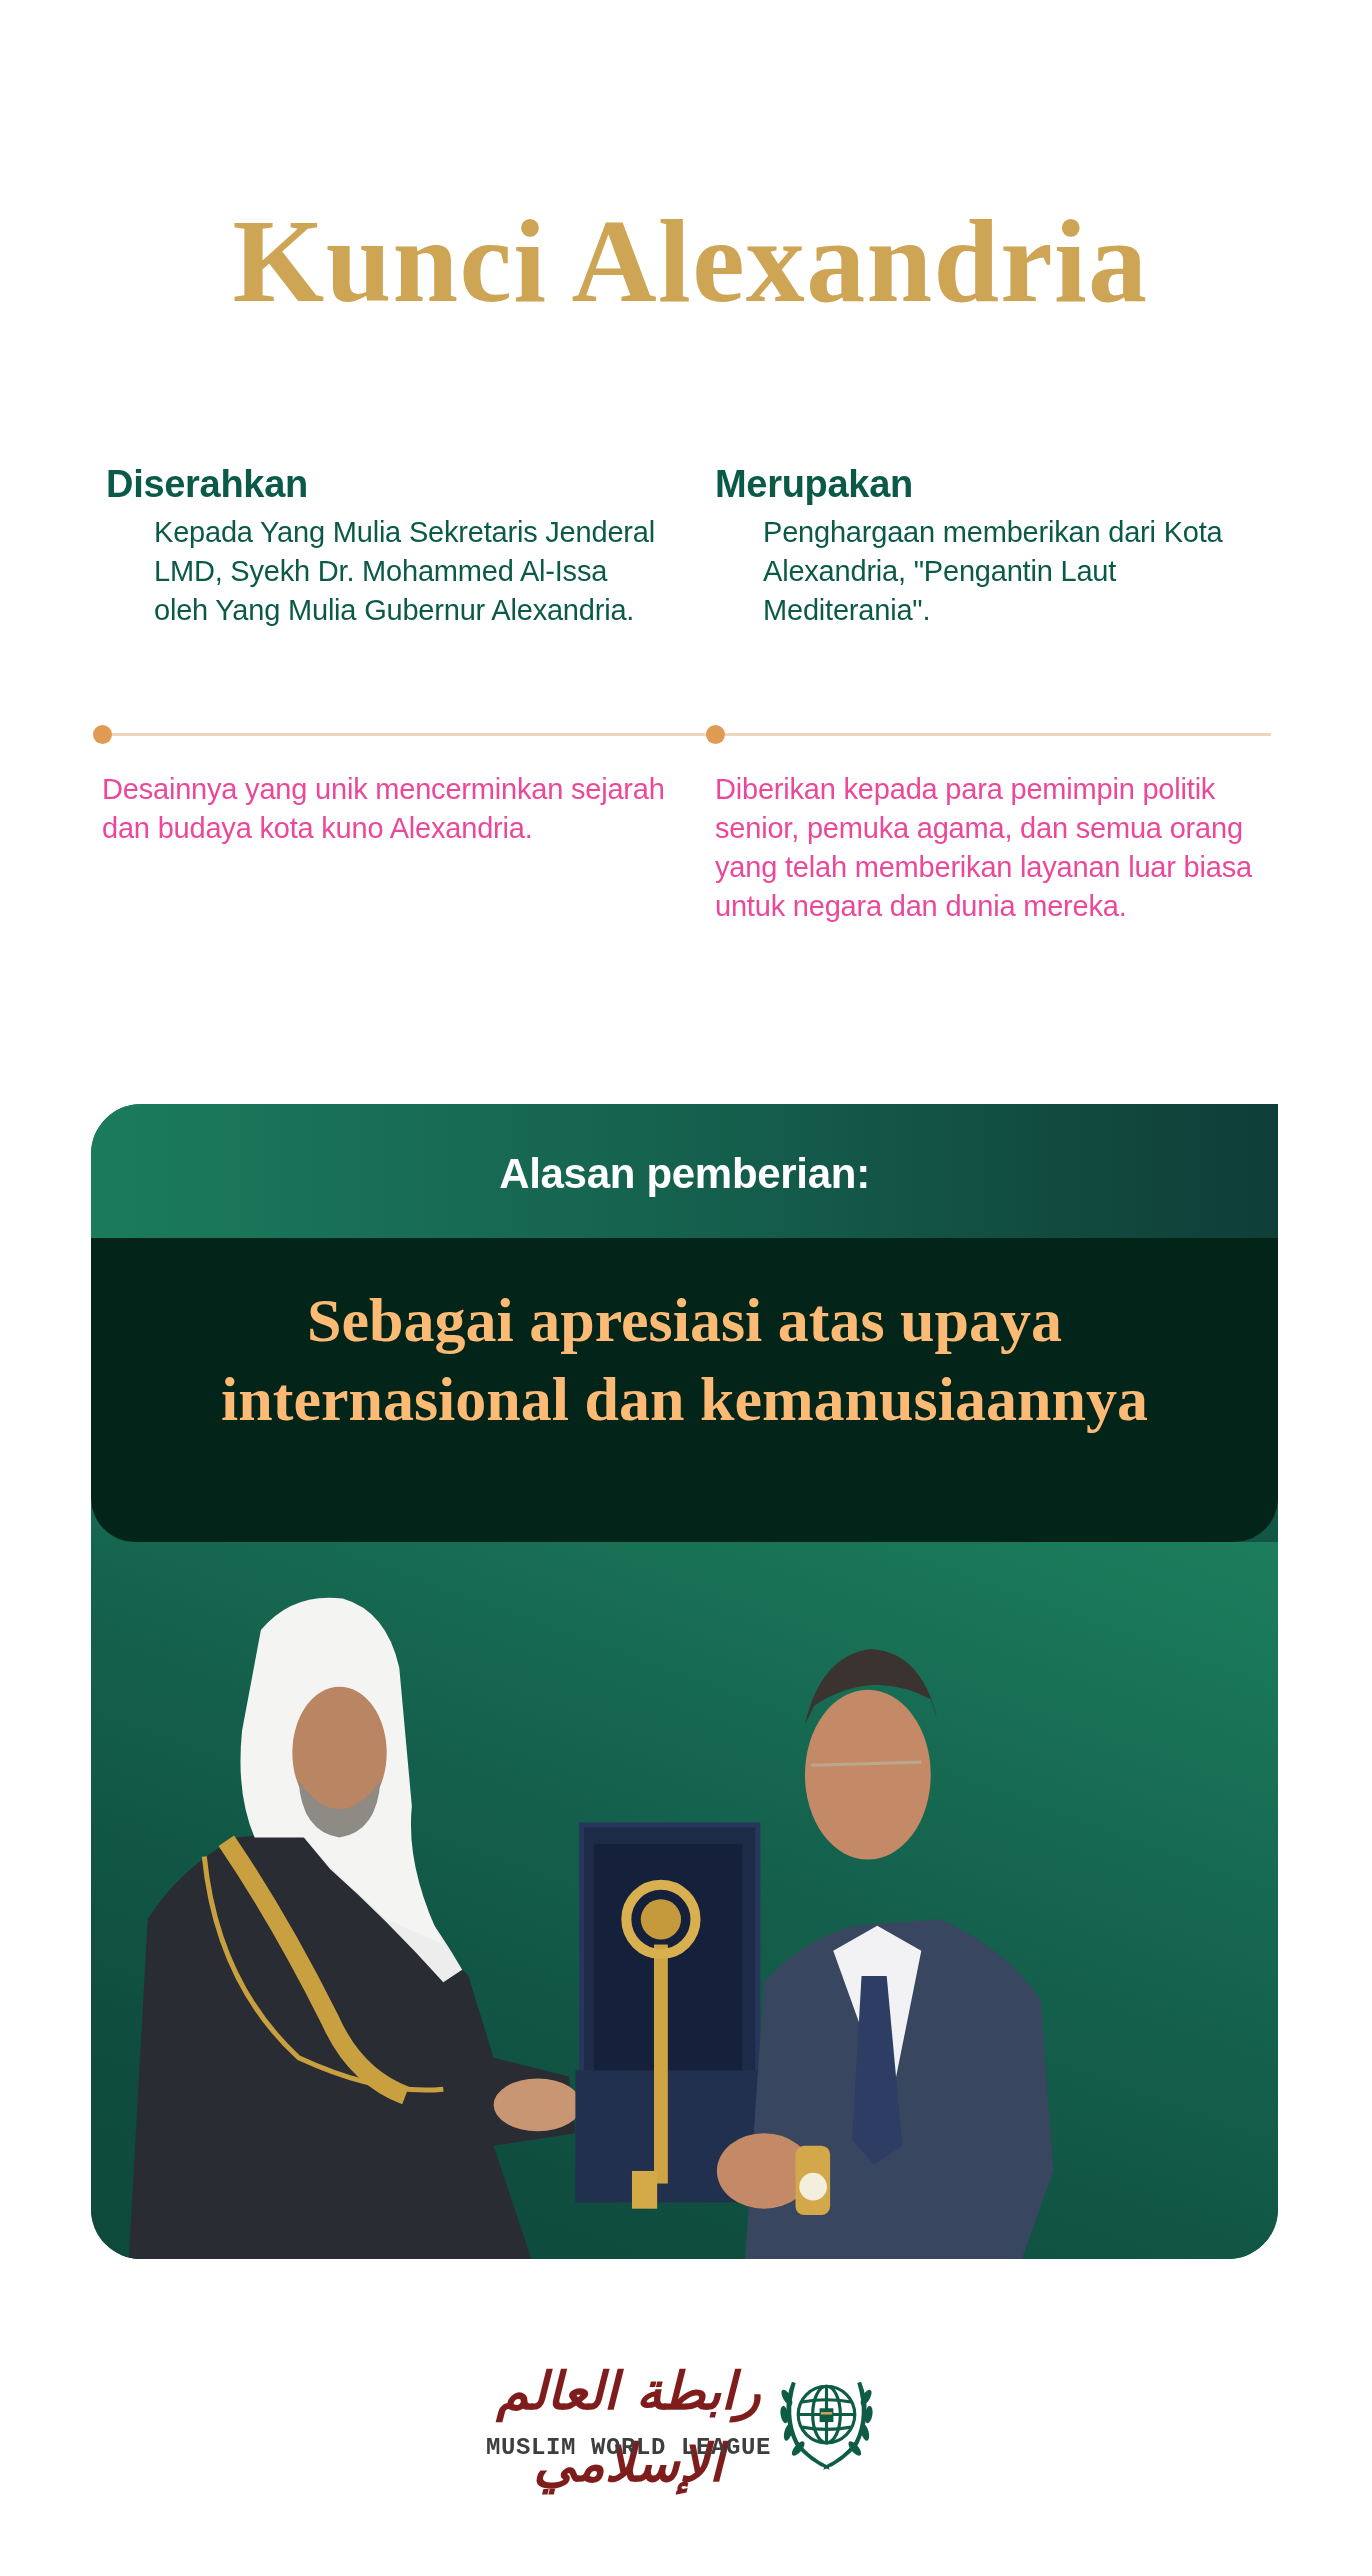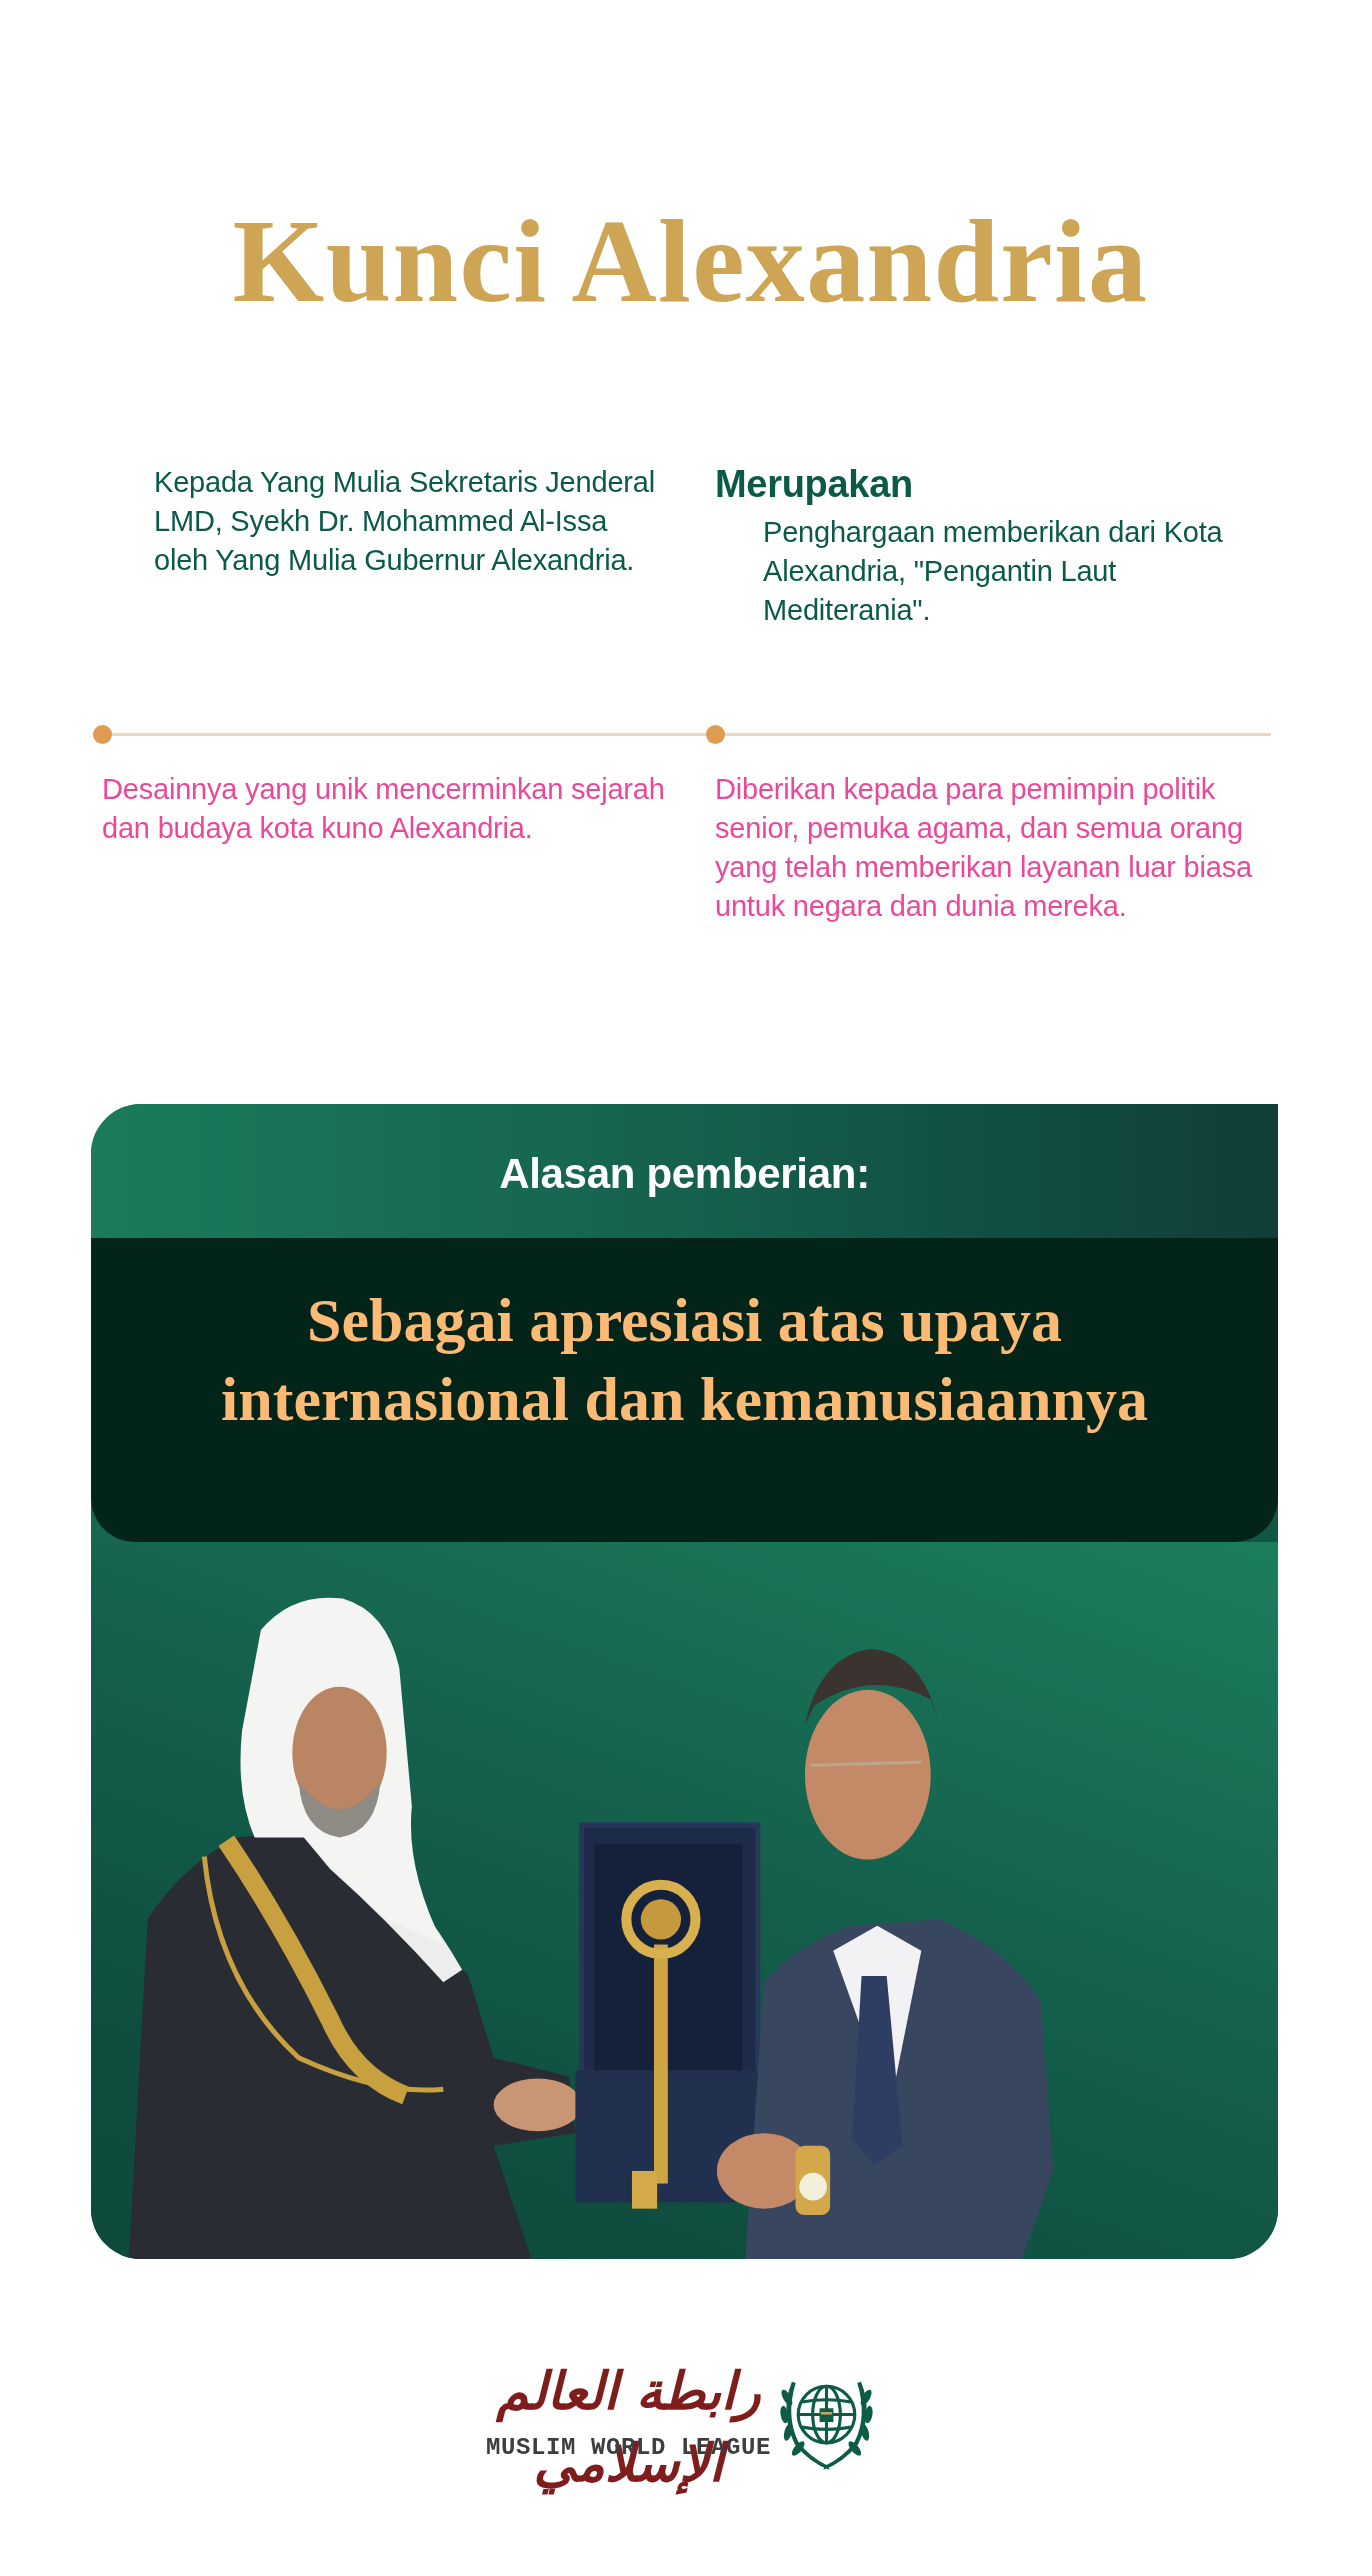--- a/index.html
+++ b/index.html
@@ -85,20 +85,21 @@
     font-size: 24px; line-height: 28px; color: #3E3E3E; letter-spacing: 0.6px;
   }
   .logo-emblem { position: absolute; left: 289px; top: 7.5px; width: 107px; height: 110px; }
 </style>
 </head>
 <body>
 
 <h1 class="title">Kunci Alexandria</h1>
 
 <section class="info-block" id="blk-diserahkan">
+  <h2>Diserahkan</h2>
   <p>Kepada Yang Mulia Sekretaris Jenderal LMD, Syekh Dr. Mohammed Al-Issa oleh Yang Mulia Gubernur Alexandria.</p>
 </section>
 
 <section class="info-block" id="blk-merupakan">
   <h2>Merupakan</h2>
   <p>Penghargaan memberikan dari Kota Alexandria, "Pengantin Laut Mediterania".</p>
 </section>
 
 <div class="timeline-line"></div>
 <div class="timeline-dot" id="dot-1"></div>

